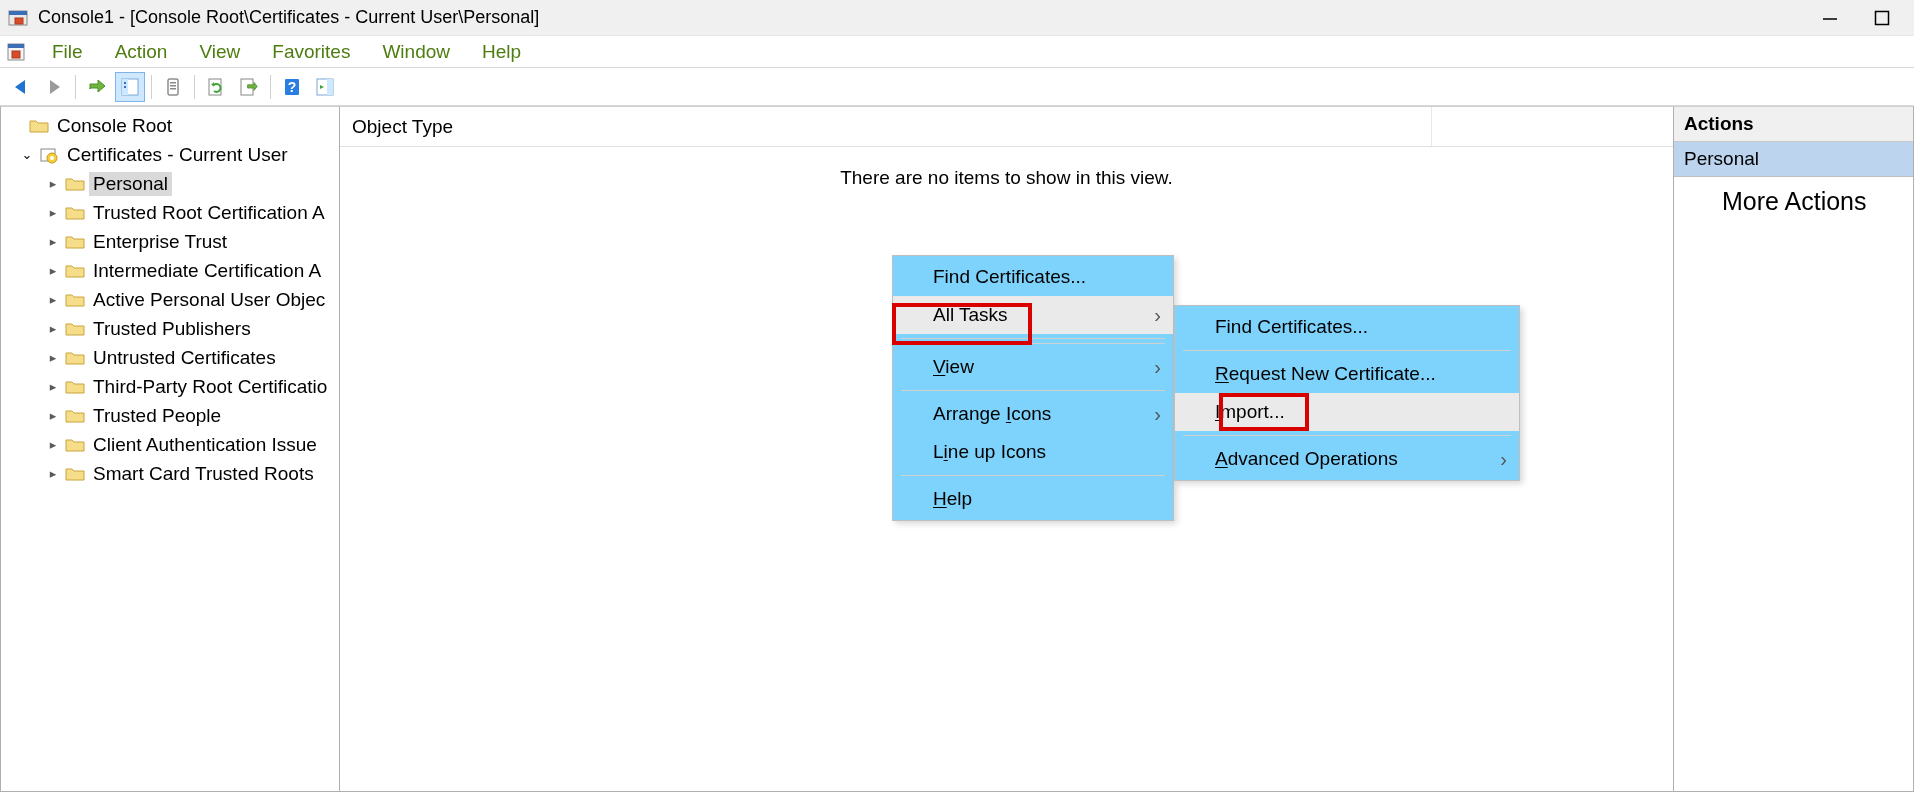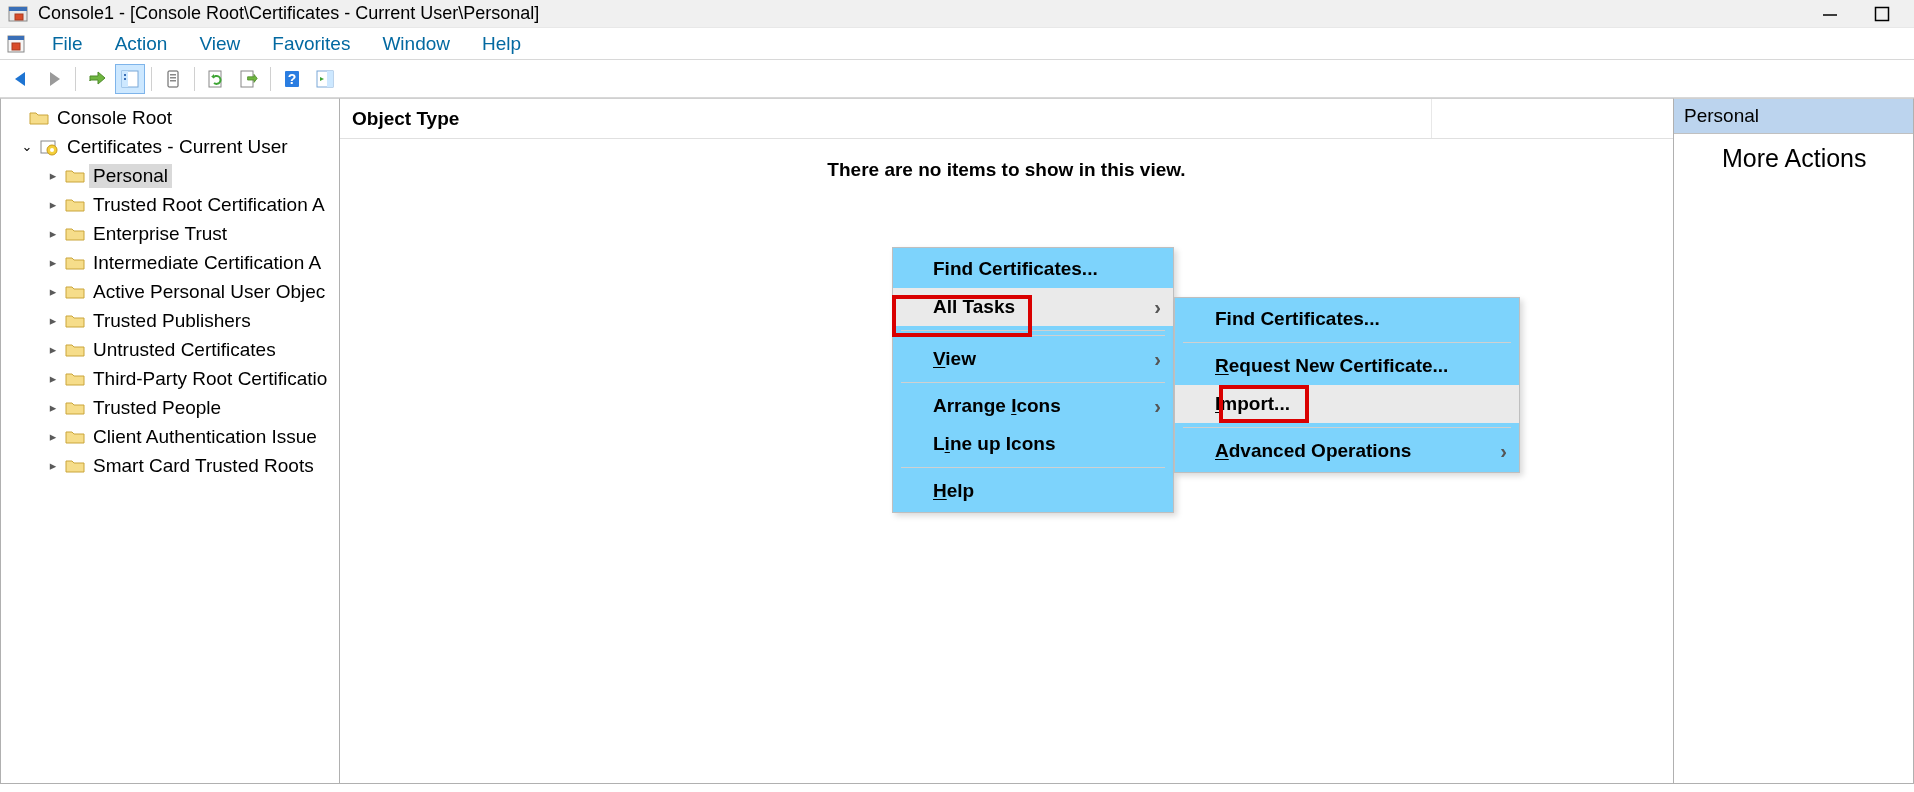--- a/index.html
+++ b/index.html
@@ -1,39 +1,39 @@
 <!DOCTYPE html>
 <html><head>
 <meta charset="utf-8">
 <style>
 * { box-sizing: border-box; margin: 0; padding: 0; font-family: "Segoe UI", Tahoma, sans-serif; }
 body { background: #ffffff; width: 1914px; height: 792px; overflow: hidden; font-size: 16px; user-select: none; }
 
 
-.titlebar { height: 28px; background: #f0f0f0; display: flex; align-items: center; padding: 0 8px; border-bottom: 1px solid #e8e8e8; }
+.titlebar { height: 36px; background: #f0f0f0; display: flex; align-items: center; padding: 0 8px; border-bottom: 1px solid #e8e8e8; }
 .titlebar .app-icon { width: 20px; height: 20px; margin-right: 10px; }
 .titlebar .title-text { font-size: 18px; color: #000; flex: 1; }
 .titlebar .win-controls { display: flex; gap: 28px; padding-right: 12px; }
 .titlebar .win-controls span { width: 24px; height: 24px; display: flex; align-items: center; justify-content: center; }
 
 
 .menubar { height: 32px; background: #fff; display: flex; align-items: center; padding: 0 6px; border-bottom: 1px solid #d8d8d8; }
 .menubar .mmc-icon { width: 20px; height: 20px; margin-right: 10px; }
-.menubar .menu-item { padding: 16px 16px; font-size: 19px; color: #0369a1; cursor: default; }
+.menubar .menu-item { padding: 16px 16px; font-size: 19px; color: #4d7c0f; cursor: default; }
 
 
 .toolbar { height: 38px; background: #fff; display: flex; align-items: center; padding: 2px 6px; gap: 3px; border-bottom: 1px solid #d8d8d8; }
 .toolbar .tb-btn { width: 30px; height: 30px; display: flex; align-items: center; justify-content: center; border: 1px solid transparent; }
 .toolbar .tb-btn.active { background: #cde8ff; border: 1px solid #7eb4ea; }
 .toolbar .sep { width: 1px; height: 24px; background: #d0d0d0; margin: 0 3px; }
 
 
 .main { display: flex; height: calc(792px - 36px - 32px - 38px); }
 .tree-pane { width: 340px; background: #fff; border: 1px solid #b0b0b0; border-top: 1px solid #d0d0d0; overflow: hidden; padding: 4px 2px; }
-.content-pane { flex: 1; background: #fff; border: 1px solid #b0b0b0; border-top: 1px solid #d0d0d0; border-left: none; position: relative; display:flex; flex-direction:column;font-weight:bold; }
+.content-pane { flex: 1; background: #fff; border: 1px solid #b0b0b0; border-top: 1px solid #d0d0d0; border-left: none; position: relative; display:flex; flex-direction:column; }
 .actions-pane { width: 240px; background: #fff; border: 1px solid #b0b0b0; border-top: 1px solid #d0d0d0; border-left: none; }
 
 
 .tree { font-size: 19px; color: #000; white-space: nowrap; }
 .tree-row { display: flex; align-items: center; height: 29px; gap: 4px; }
 .tree-row .label { padding: 1px 4px; }
 .tree-row .label.selected { background: #d9d9d9; }
 .expander { width: 16px; text-align: center; color: #5a5a5a; font-size: 13px; }
 .expander.open { color: #000; }
 .expander.invisible { visibility: hidden; }
@@ -347,17 +347,18 @@
         <div class="cm-item has-sub">
           <span><span class="underline-letter">A</span>dvanced Operations</span>
         </div>
       </div>
 
     <div class="red-box" style="left:552px; top:196px; width:140px; height:42px;"></div>
     <div class="red-box" style="left:879px; top:286px; width:90px; height:38px;"></div>
   </div>
 
   <div class="actions-pane">
+    <div class="actions-header">Actions</div>
     <div class="actions-section-title">Personal</div>
     <div class="actions-link">More Actions</div>
   </div>
 
 </div>
 
 </body></html>

